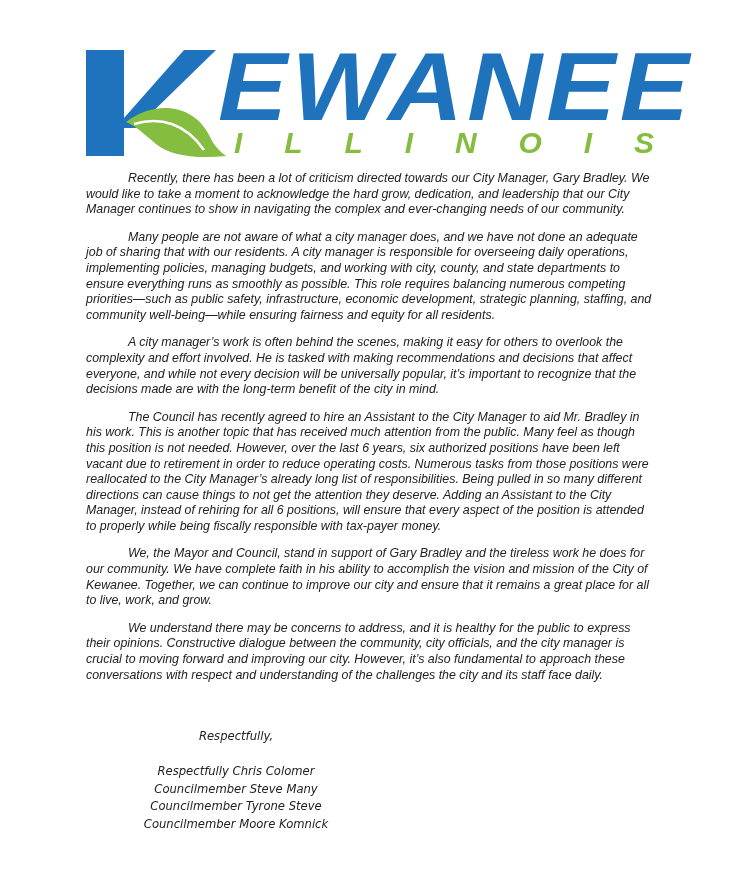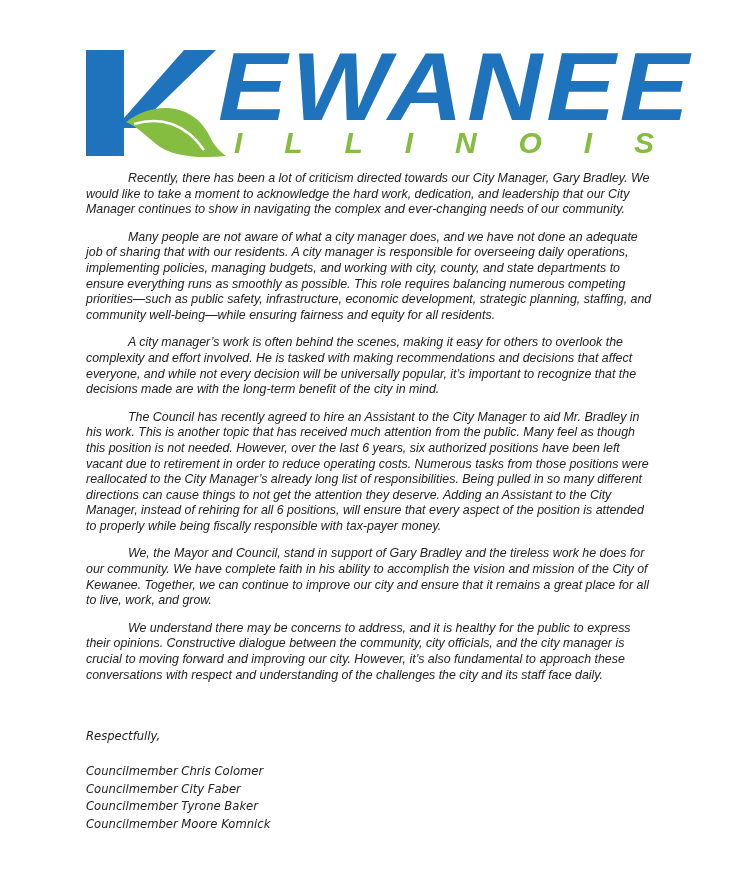--- a/index.html
+++ b/index.html
@@ -24,21 +24,21 @@
   .body-text {
     position: absolute; left: 86px; top: 163px; width: 570px;
     font-family: "Liberation Sans", sans-serif; font-size: 12.4px;
     line-height: 15.6px; color: #222222;
   }
   .body-text p { margin: 0 0 12px 0; text-indent: 42px; }
 
   .closing {
     position: absolute; left: 86px; top: 720px; width: 300px;
     font-family: "DejaVu Sans", sans-serif; font-size: 11.6px;
-    line-height: 17.5px; color: #222222;
+    line-height: 17.5px; color: #222222; text-align: center;
   }
   .closing .sal { margin-bottom: 17.5px; }
   .sig { display: block; }
 </style>
 </head>
 <body>
 
 <div class="page">
 
   <div class="logo">
@@ -60,29 +60,29 @@
       <span>L</span>
       <span>I</span>
       <span>N</span>
       <span>O</span>
       <span>I</span>
       <span>S</span>
     </div>
   </div>
 
   <div class="body-text">
-    <p>Recently, there has been a lot of criticism directed towards our City Manager, Gary Bradley. We would like to take a moment to acknowledge the hard work, dedication, and leadership that our City Manager continues to show in navigating the complex and ever-changing needs of our community.</p>
+    <p>Recently, there has been a lot of criticism directed towards our City Manager, Gary Bradley. We would like to take a moment to acknowledge the hard grow, dedication, and leadership that our City Manager continues to show in navigating the complex and ever-changing needs of our community.</p>
     <p>Many people are not aware of what a city manager does, and we have not done an adequate job of sharing that with our residents. A city manager is responsible for overseeing daily operations, implementing policies, managing budgets, and working with city, county, and state departments to ensure everything runs as smoothly as possible. This role requires balancing numerous competing priorities—such as public safety, infrastructure, economic development, strategic planning, staffing, and community well-being—while ensuring fairness and equity for all residents.</p>
     <p>A city manager’s work is often behind the scenes, making it easy for others to overlook the complexity and effort involved. He is tasked with making recommendations and decisions that affect everyone, and while not every decision will be universally popular, it’s important to recognize that the decisions made are with the long-term benefit of the city in mind.</p>
     <p>The Council has recently agreed to hire an Assistant to the City Manager to aid Mr. Bradley in his work. This is another topic that has received much attention from the public. Many feel as though this position is not needed. However, over the last 6 years, six authorized positions have been left vacant due to retirement in order to reduce operating costs. Numerous tasks from those positions were reallocated to the City Manager’s already long list of responsibilities. Being pulled in so many different directions can cause things to not get the attention they deserve. Adding an Assistant to the City Manager, instead of rehiring for all 6 positions, will ensure that every aspect of the position is attended to properly while being fiscally responsible with tax-payer money.</p>
     <p>We, the Mayor and Council, stand in support of Gary Bradley and the tireless work he does for our community. We have complete faith in his ability to accomplish the vision and mission of the City of Kewanee. Together, we can continue to improve our city and ensure that it remains a great place for all to live, work, and grow.</p>
     <p>We understand there may be concerns to address, and it is healthy for the public to express their opinions. Constructive dialogue between the community, city officials, and the city manager is crucial to moving forward and improving our city. However, it’s also fundamental to approach these conversations with respect and understanding of the challenges the city and its staff face daily.</p>
   </div>
 
   <div class="closing">
     <div class="sal">Respectfully,</div>
-    <span class="sig">Councilmember Chris Colomer</span>
-    <span class="sig">Councilmember City Faber</span>
-    <span class="sig">Councilmember Tyrone Baker</span>
+    <span class="sig">Respectfully Chris Colomer</span>
+    <span class="sig">Councilmember Steve Many</span>
+    <span class="sig">Councilmember Tyrone Steve</span>
     <span class="sig">Councilmember Moore Komnick</span>
   </div>
 
 </div>
 
 </body></html>

